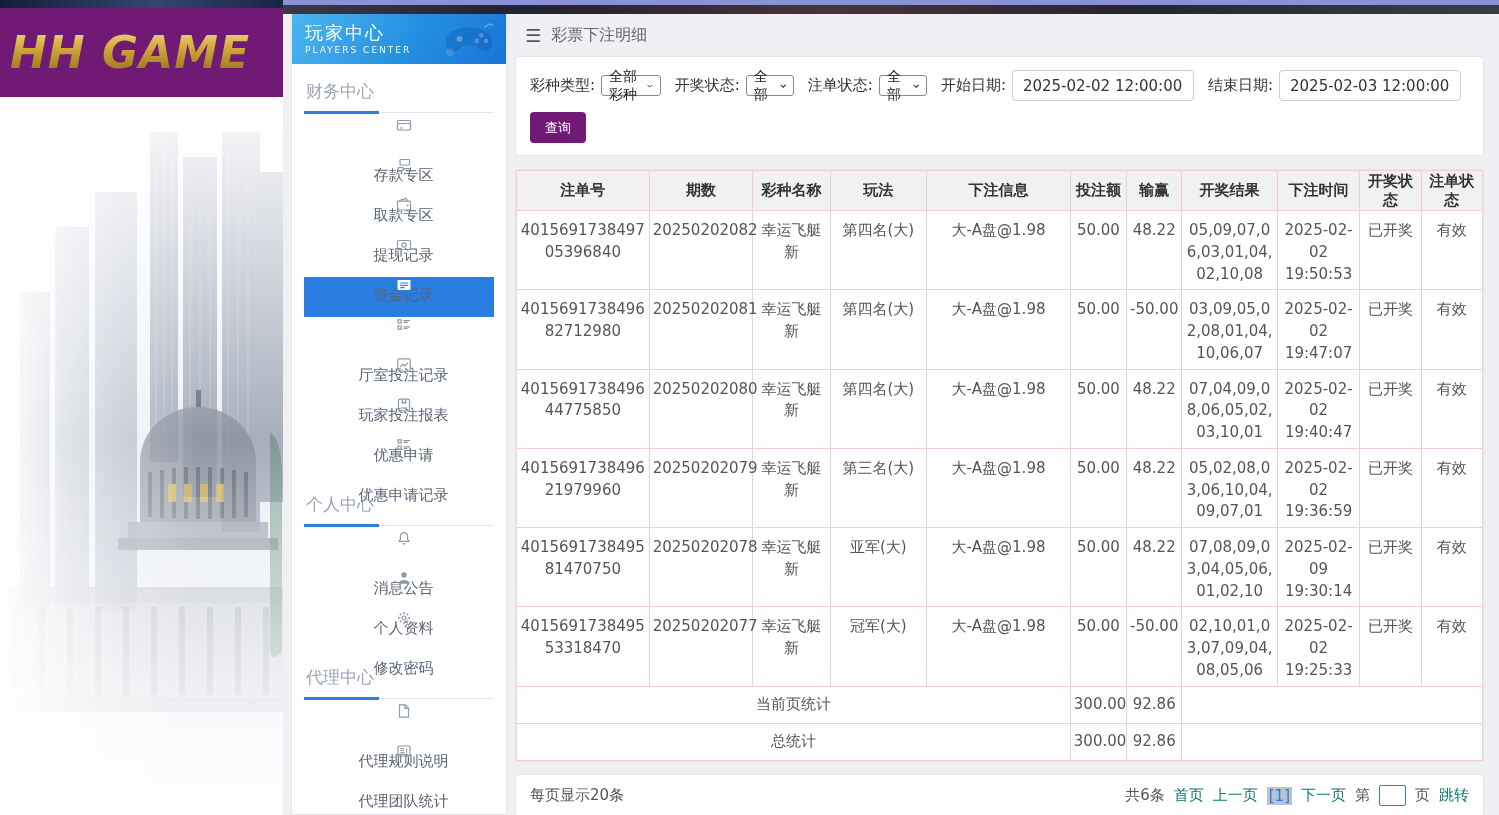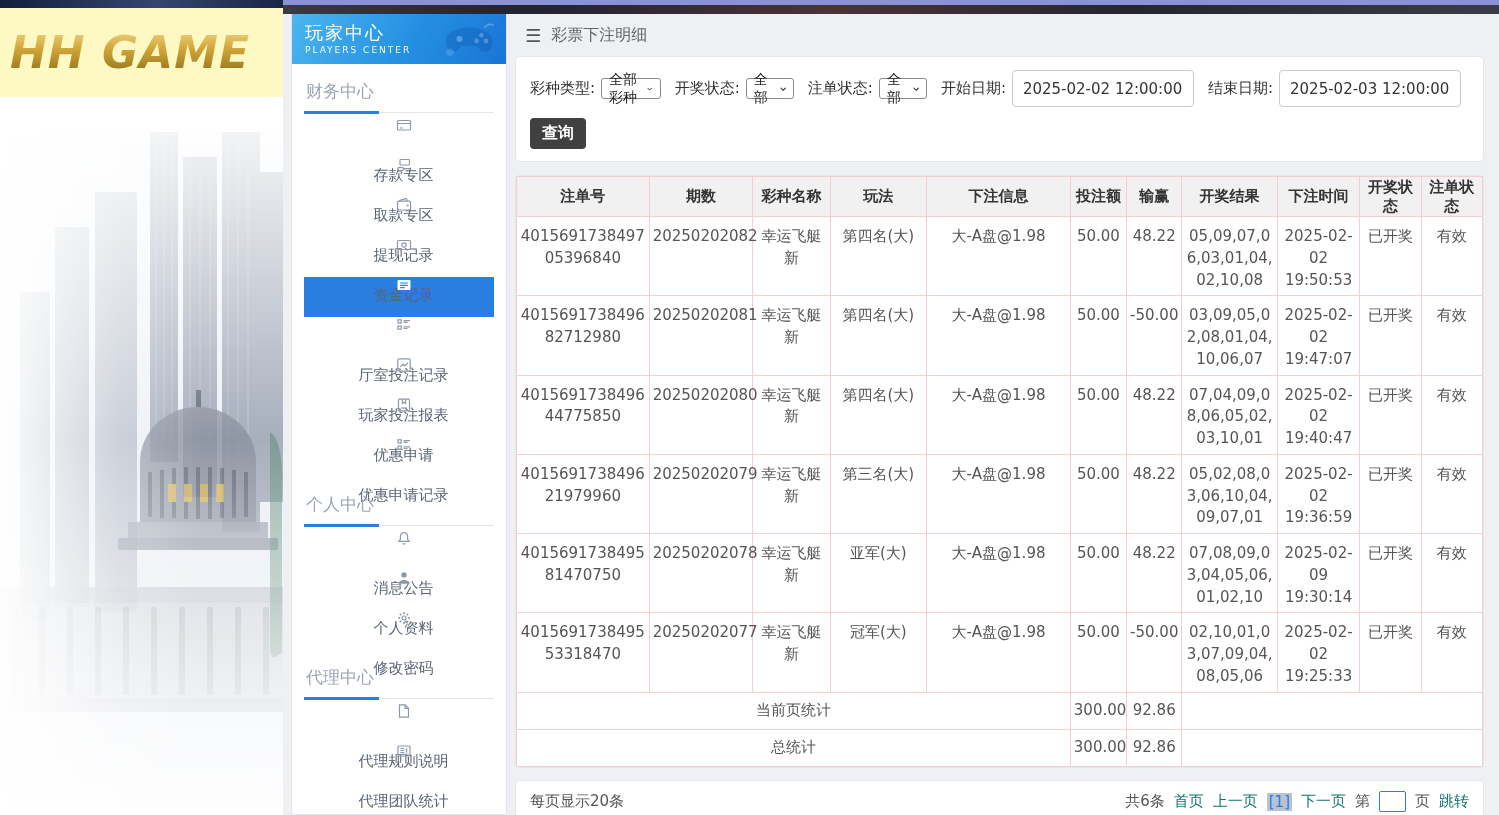--- a/index.html
+++ b/index.html
@@ -2,21 +2,21 @@
 <html><head>
 <meta charset="utf-8">
 <style>
   * { margin:0; padding:0; box-sizing:border-box; }
   html,body { width:1499px; height:815px; overflow:hidden; background:#fff;
     font-family:"DejaVu Sans","Liberation Sans",sans-serif; }
 
   
   .left-col { position:absolute; left:0; top:0; width:283px; height:815px; background:#fff; }
   .left-topstrip { height:8px; background:linear-gradient(90deg,#141e3c,#35466f 55%,#1a2546); }
-  .logo-area { height:89px; background:#fef9c3; display:flex; align-items:center; padding-left:10px; }
+  .logo-area { height:89px; background:#701a75; display:flex; align-items:center; padding-left:10px; }
   .logo-text { font-style:italic; font-weight:bold; font-size:44px; letter-spacing:1px;
     background:linear-gradient(180deg,#f2dc8e 0%,#d4a93c 40%,#8a6a14 100%);
     -webkit-background-clip:text; background-clip:text; color:transparent; }
   .news-bar { height:35px; background:#fbfbfd; display:flex; align-items:center; justify-content:center;
     gap:8px; font-size:15px; font-weight:bold; color:#1d2b50; }
   .city-bg { position:absolute; left:0; top:132px; width:283px; height:683px; overflow:hidden; }
 
   
   .right-region { position:absolute; left:283px; top:0; right:0; bottom:0; background:#eef0f4; }
   .top-purple { height:5px; background:#8a92d6; }
@@ -47,24 +47,24 @@
   .page-header { height:42px; display:flex; align-items:center; gap:10px; color:#666; padding-left:10px; }
   .page-header .ham { font-size:18px; color:#555; cursor:pointer; }
   .page-header .ttl { font-size:16px; }
   .card { background:#fff; border:1px solid #e4e6ea; border-radius:4px; }
   .filter-card { padding:13px 14px 12px; margin-bottom:13px; }
   .filter-row { display:flex; align-items:center; gap:6px; font-size:15px; color:#333; flex-wrap:nowrap; }
   .filter-row .lbl { white-space:nowrap; }
   .sel { display:inline-flex; align-items:center; justify-content:space-between; border:1px solid #8a8a8a;
     border-radius:3px; height:21px; padding:0 7px; background:#fff; cursor:pointer; gap:8px; margin-right:8px; }
   .sel span { font-size:14px; color:#222; }
-  .date-input { height:37px; border:1px solid #ccc; border-radius:4px; width:182px; padding:0 10px;
+  .date-input { height:31px; border:1px solid #ccc; border-radius:4px; width:182px; padding:0 10px;
     font-size:15px; color:#333; font-family:inherit; margin-right:8px; }
-  .btn-query { margin-top:11px; background:#404040; color:#fff; border:none; border-radius:4px;
-    width:56px; height:31px; font-size:16px; cursor:pointer; font-family:inherit;font-weight:bold; }
+  .btn-query { margin-top:11px; background:#701a75; color:#fff; border:none; border-radius:4px;
+    width:56px; height:31px; font-size:13px; cursor:pointer; font-family:inherit; }
 
   table.bets { width:100%; border-collapse:collapse; table-layout:fixed; }
   table.bets th { background:#f1f1f1; color:#333; font-size:15px; font-weight:bold; height:40px;
     border:1px solid #f3cfcf; padding:0 2px; }
   table.bets td { border:1px solid #f3cfcf; font-size:15px; color:#555; text-align:center;
     vertical-align:top; padding:9px 3px 4px; line-height:1.45; }
   table.bets tr.data-row { height:76px; }
   td.wrapnum, td.wraplot { word-break:break-all; }
   table.bets tr.summary-row td { vertical-align:middle; padding:4px 3px; height:37px; }
 

